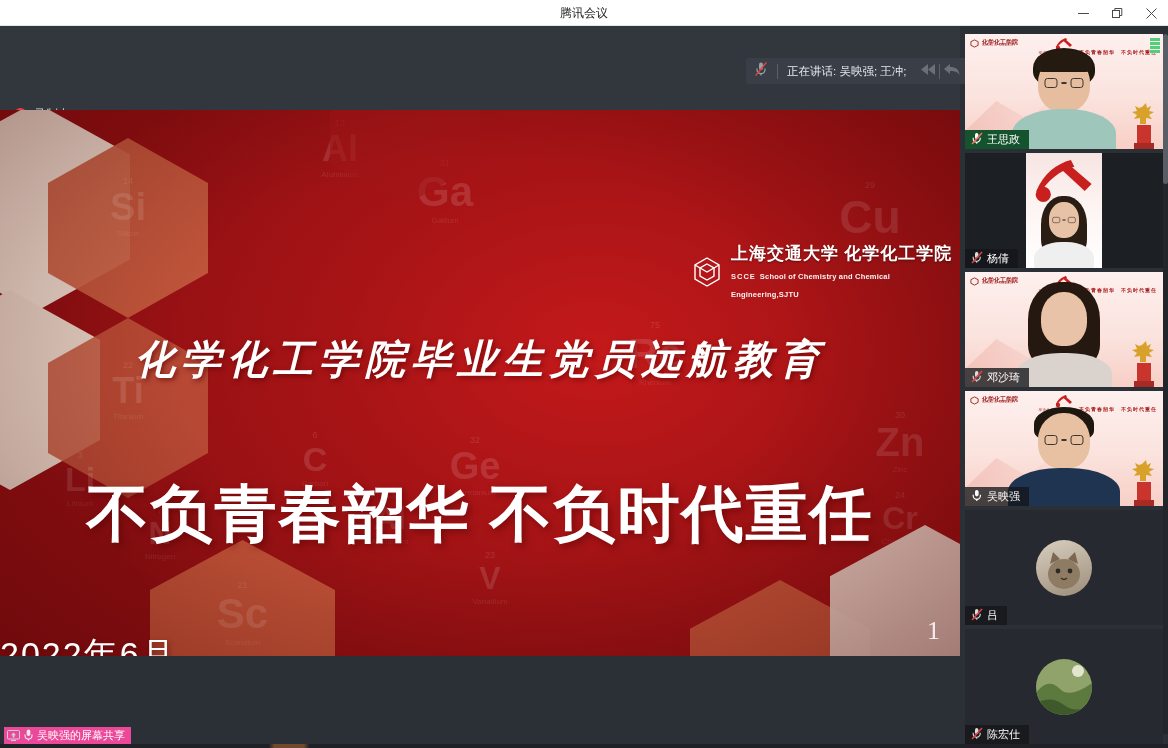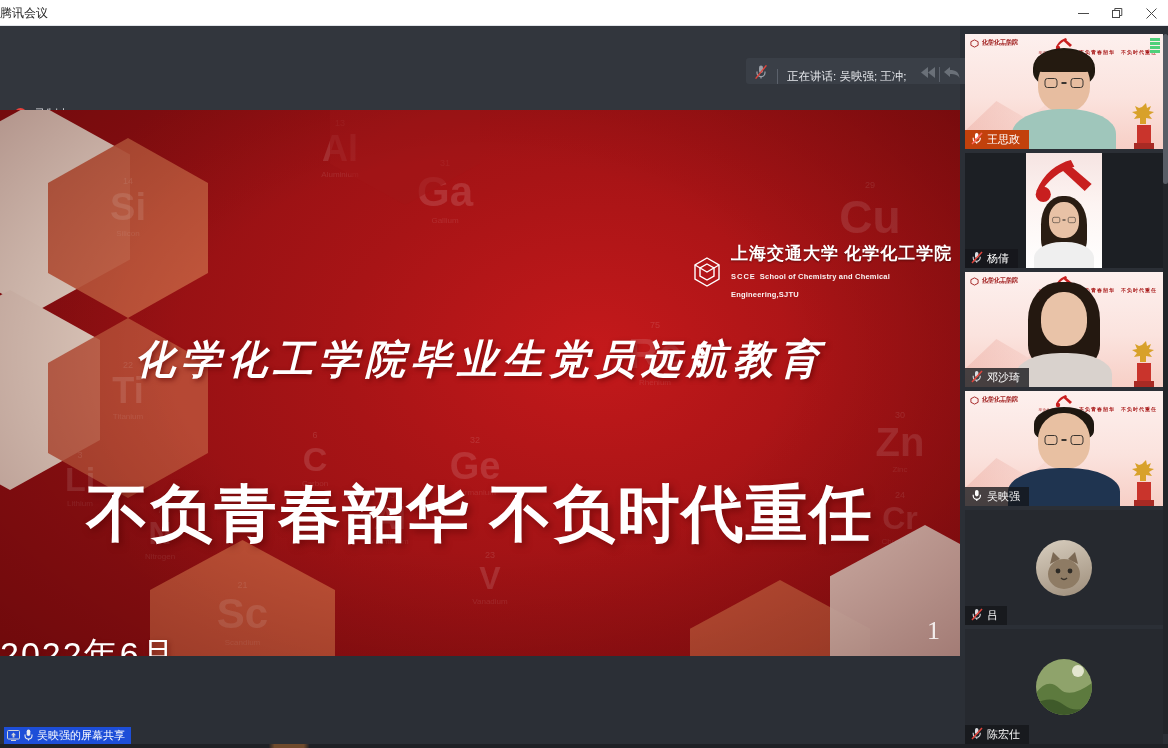--- a/index.html
+++ b/index.html
@@ -5,36 +5,36 @@
   * { margin:0; padding:0; box-sizing:border-box; }
   html,body { width:1168px; height:748px; overflow:hidden; background:#2b2f36;
     font-family:"Liberation Sans","DejaVu Sans",sans-serif; }
 
   .app { position:relative; width:1168px; height:748px; background:#2b2f36; }
 
   
   .titlebar { position:absolute; left:0; top:0; width:1168px; height:26px;
     background:#ffffff; border-bottom:1px solid #e2e5ea; }
   .titlebar .ttl { position:absolute; left:0; top:0; width:1168px; height:26px;
-    line-height:26px; font-size:12px; color:#1f1f1f; }
+    line-height:26px; text-align:center; font-size:12px; color:#1f1f1f; }
   .wbtns { position:absolute; right:0; top:0; height:26px; display:flex; }
   .wbtn { width:34px; height:26px; display:flex; align-items:center; justify-content:center;
     color:#4a4a4a; }
   .wbtn svg { display:block; }
 
   
   .toolbar { position:absolute; left:0; top:26px; width:960px; height:84px; background:#32363d; }
   .rec { position:absolute; left:14px; top:56px; display:flex; align-items:center; gap:7px;margin-top:24px; }
   .rec-dot { width:13px; height:13px; border-radius:50%; border:2px solid #e8413a;
     display:flex; align-items:center; justify-content:center; }
   .rec-dot i { width:6px; height:6px; border-radius:50%; background:#e8413a; display:block; }
   .rec-txt { font-size:12px; color:#d6d8dc; }
 
   .speakbar { position:absolute; left:746px; top:32px; height:26px;
-    display:flex; align-items:flex-end; gap:9px; padding:0 8px;
+    display:flex; align-items:center; gap:9px; padding:0 8px;
     background:#3a3f47; border-radius:3px; }
   .sb-sep { width:1px; height:15px; background:#5b616b; }
   .speak-txt { font-size:11.5px; color:#e6e8ec; white-space:nowrap; }
   .navarrows { display:flex; align-items:center; gap:3px; margin-left:4px; }
 
   
   .stage { position:absolute; left:0; top:110px; width:960px; height:546px;
     background:#8e1212; overflow:hidden; }
   .slide { position:absolute; inset:0;
     background:
@@ -110,36 +110,36 @@
   .glasses .bridge { width:5px; height:1.6px; background:#3a3530; border:none; border-radius:0; }
 
   
   .avatar-tile { position:absolute; inset:0; background:#26292f;
     display:flex; align-items:center; justify-content:center; }
   .avatar { width:56px; height:56px; border-radius:50%; overflow:hidden; position:relative; }
 
   
   .badge { position:absolute; left:0; bottom:0; height:19px; display:flex; align-items:center;
     gap:4px; padding:0 9px 0 6px; background:rgba(20,22,26,.78); }
-  .badge.red { background:#c2410c;text-align:right; }
+  .badge.red { background:#14532d;text-align:right; }
   .badge .nm { font-size:11px; color:#fff; white-space:nowrap; }
 
   
   .sbar { position:absolute; right:0; top:34px; width:5px; height:700px; background:#22252a; }
   .sbar .thumb { position:absolute; left:0; top:0; width:5px; height:150px;
     background:#585d66; border-radius:3px; }
 
   
   .signal { position:absolute; right:3px; top:4px; display:flex; flex-direction:column; gap:1px; }
   .signal i { display:block; width:10px; height:3px; background:#4fd07a; }
 
   
   .bottombar { position:absolute; left:0; top:656px; width:960px; height:92px; background:#2b2f36; }
   .share-chip { position:absolute; left:4px; bottom:4px; height:17px; display:flex;
-    align-items:center; gap:4px; padding:0 6px 0 3px; background:#1d4ed8; }
+    align-items:center; gap:4px; padding:0 6px 0 3px; background:#ec4899; }
   .share-chip .nm { font-size:11px; color:#fff; white-space:nowrap; }
   .taskstrip { position:absolute; left:0; bottom:0; width:1168px; height:4px;
     background:linear-gradient(90deg,#1f2126 0%,#1f2126 23%,#6f4a2c 23.5%,#6f4a2c 26%,
       #1f2126 26.5%,#1f2126 100%); }
 </style>
 </head>
 <body>
 
 <div class="app">
 

